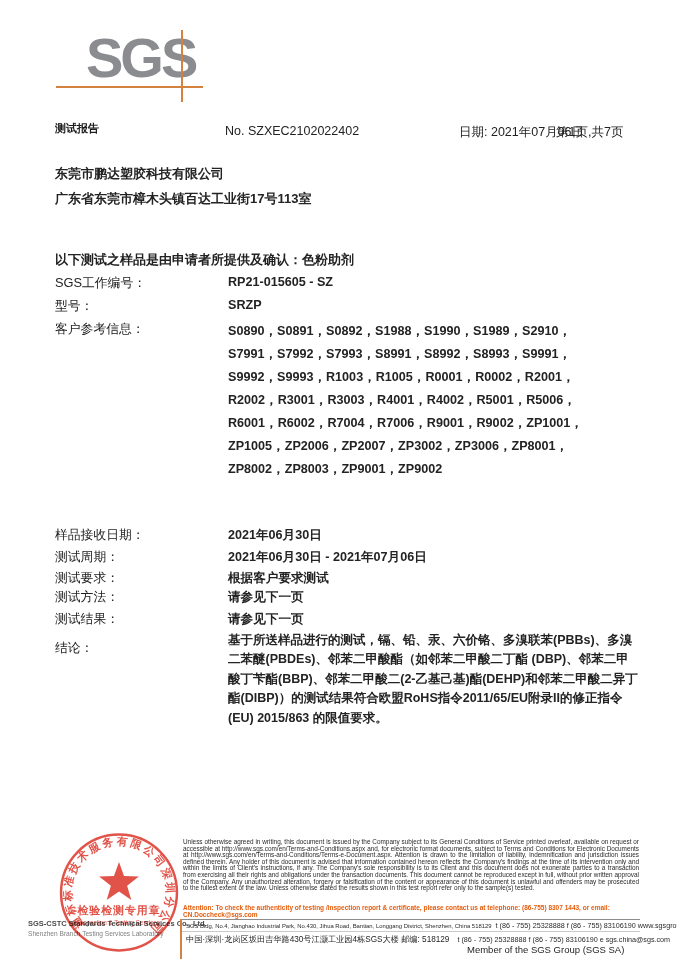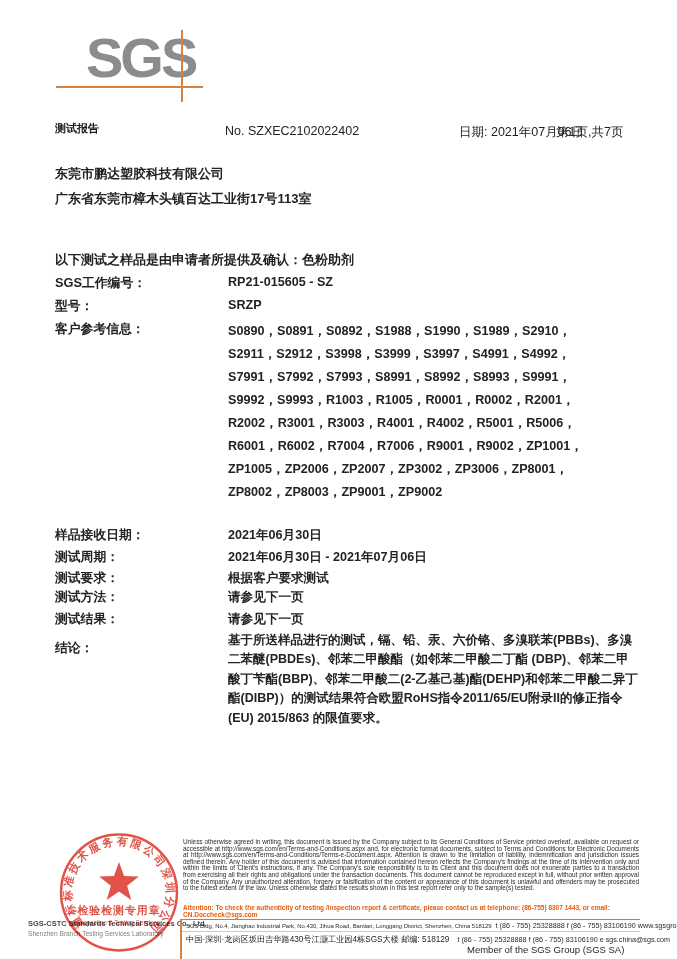--- a/index.html
+++ b/index.html
@@ -20,21 +20,21 @@
   .title{left:55px;top:121px;font-size:11px;font-weight:bold;color:#1c1c1c;}
   .report-no{left:213px;top:124px;font-size:12.5px;margin-left:12px;}
   .report-date{left:413px;top:124px;font-size:12.5px;margin-left:46px;}
   .report-page{left:556px;top:124px;font-size:12.5px;}
 
   
   .applicant{left:55px;top:161px;font-size:13px;font-weight:600;line-height:25px;color:#232323;}
 
   .intro{left:55px;top:251px;font-size:13px;font-weight:600;}
 
-  .flabel{left:55px;font-size:12.8px;font-weight:700;color:#232323;}
+  .flabel{left:55px;font-size:12.8px;font-weight:400;color:#232323;}
   .fvalue{left:228px;font-size:12.6px;font-weight:600;color:#232323;}
 
   .ref-lines{left:228px;top:320px;font-size:12.6px;font-weight:700;line-height:23px;color:#232323;}
 
   .conclusion{left:228px;top:631px;width:413px;font-size:12.5px;font-weight:600;
     line-height:19.4px;color:#232323;}
 
   
   .f-company{left:28px;top:918px;font-size:7.5px;font-weight:bold;color:#4a4a4a;line-height:11px;}
   .f-branch{left:28px;top:930px;font-size:6.6px;color:#808080;}
@@ -80,21 +80,20 @@
 
   <div class="abs flabel" style="top:275px">SGS工作编号：</div>
   <div class="abs fvalue" style="top:275px">RP21-015605 - SZ</div>
 
   <div class="abs flabel" style="top:298px">型号：</div>
   <div class="abs fvalue" style="top:298px">SRZP</div>
 
   <div class="abs flabel" style="top:321px">客户参考信息：</div>
   <div class="abs ref-lines">
     <div>S0890，S0891，S0892，S1988，S1990，S1989，S2910，</div>
-    <div>S2911，S2912，S3998，S3999，S3997，S4991，S4992，</div>
     <div>S7991，S7992，S7993，S8991，S8992，S8993，S9991，</div>
     <div>S9992，S9993，R1003，R1005，R0001，R0002，R2001，</div>
     <div>R2002，R3001，R3003，R4001，R4002，R5001，R5006，</div>
     <div>R6001，R6002，R7004，R7006，R9001，R9002，ZP1001，</div>
     <div>ZP1005，ZP2006，ZP2007，ZP3002，ZP3006，ZP8001，</div>
     <div>ZP8002，ZP8003，ZP9001，ZP9002</div>
   </div>
 
   <div class="abs flabel" style="top:527px">样品接收日期：</div>
   <div class="abs fvalue" style="top:527px">2021年06月30日</div>

